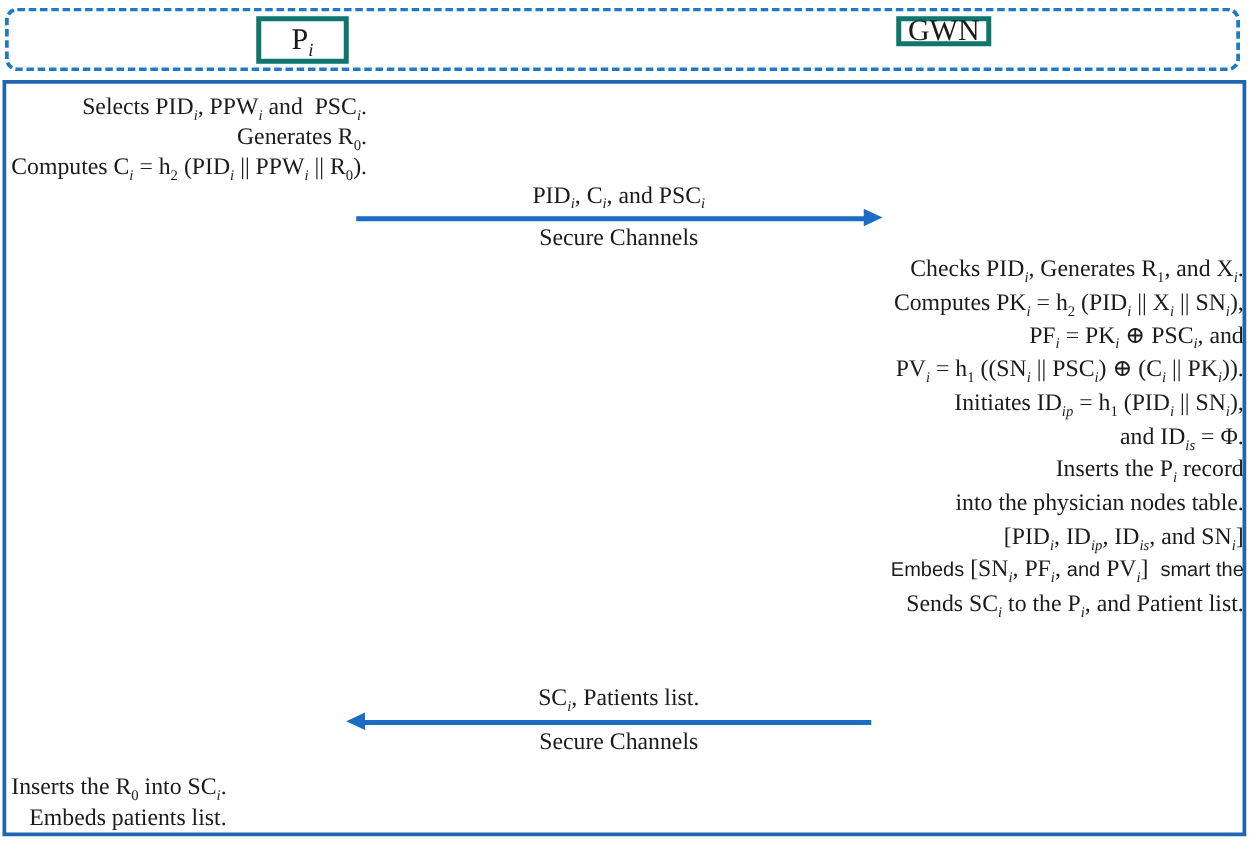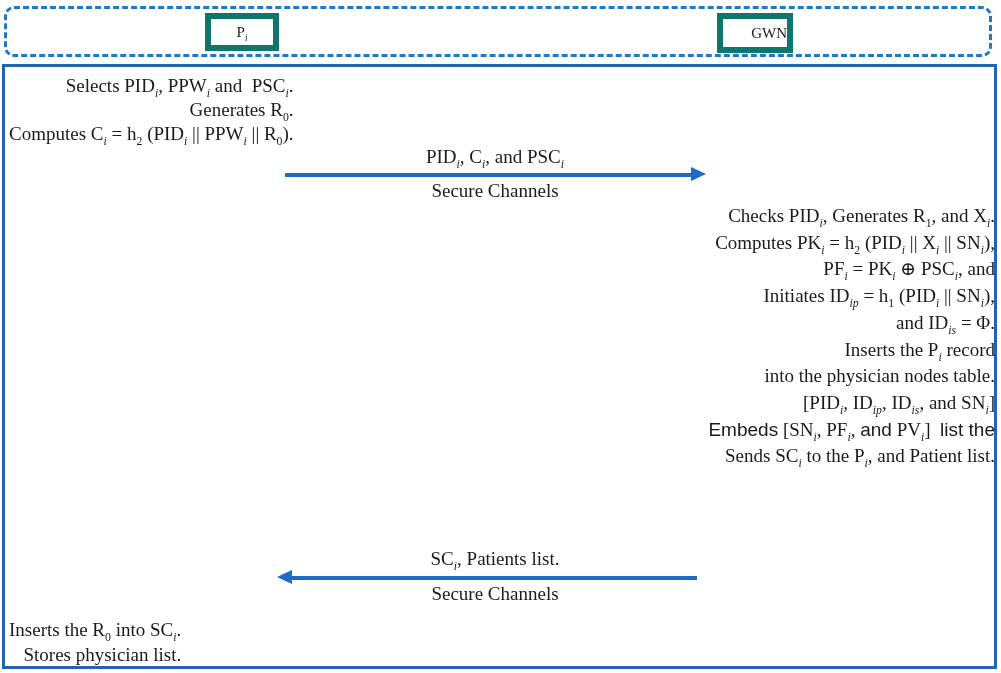--- a/index.html
+++ b/index.html
@@ -8,26 +8,26 @@
     position: relative; width: 1001px; height: 673px;
     background: #fff; overflow: hidden;
     font-family: "Liberation Serif", "DejaVu Serif", serif;
     color: #1b1b1b;
   }
   .dashed-box {
     position: absolute; left: 4px; top: 6px; width: 988px; height: 51px;
     border: 3px dashed #1e7ac6; border-radius: 10px; background: #fff;
   }
   .actor {
-    position: absolute; background: #fff; border: 6px solid #0f766e;
+    position: absolute; background: #fff; border: 4px solid #0f766e;
     display: flex; align-items: center; justify-content: center;
-    font-size: 15px;
+    font-size: 24px;
   }
   .actor-left  { left: 205px; top: 13px; width: 74px; height: 38px; }
-  .actor-right { left: 717px; top: 13px; width: 76px; height: 40px; justify-content: flex-end; }
+  .actor-right { left: 717px; top: 13px; width: 76px; height: 24px; }
   .main-box {
     position: absolute; left: 2px; top: 64px; width: 995px; height: 605px;
     border: 3px solid #2065b0; background: transparent;
   }
   .block { position: absolute; font-size: 19px; text-align: right; }
   .block .line { white-space: nowrap; }
   .left-top    { left: 9px;   top: 74px;  line-height: 24px; }
   .gwn-block   { left: 637px; top: 203px; line-height: 26.7px; width: 358px; }
   .left-bottom { left: 9px;   top: 617px; line-height: 25px; }
   .msg {
@@ -47,21 +47,21 @@
     border-left: 15px solid #1b6cc2;
     border-top: 7.5px solid transparent; border-bottom: 7.5px solid transparent;
   }
   .msg2-head {
     left: 277px; top: 570px;
     border-right: 15px solid #1b6cc2;
     border-top: 7.5px solid transparent; border-bottom: 7.5px solid transparent;
   }
   sub { font-size: 62%; font-style: italic; line-height: 0; }
   sub.n { font-style: normal; }
-  .sans { font-family: "Liberation Sans", "DejaVu Sans", sans-serif; font-size: 19px; }
+  .sans { font-family: "Liberation Sans", "DejaVu Sans", sans-serif; font-size: 16px; }
 </style>
 </head>
 <body>
 
 <div class="page">
 
   <div class="dashed-box"></div>
 
   <div class="actor actor-left">
     <span>P<sub>i</sub></span>
@@ -83,34 +83,35 @@
 
   <div class="arrow-line msg1-line"></div>
   <div class="arrow-head msg1-head"></div>
 
   <div class="msg msg1-channel">Secure Channels</div>
 
   <div class="block gwn-block">
       <div class="line">Checks PID<sub>i</sub>, Generates R<sub class="n">1</sub>, and X<sub>i</sub>.</div>
       <div class="line">Computes PK<sub>i</sub> = h<sub class="n">2</sub> (PID<sub>i</sub> || X<sub>i</sub> || SN<sub>i</sub>),</div>
       <div class="line">PF<sub>i</sub> = PK<sub>i</sub> ⊕ PSC<sub>i</sub>, and</div>
+      <div class="line">PV<sub>i</sub> = h<sub class="n">1</sub> ((SN<sub>i</sub> || PSC<sub>i</sub>) ⊕ (C<sub>i</sub> || PK<sub>i</sub>)).</div>
       <div class="line">Initiates ID<sub>ip</sub> = h<sub class="n">1</sub> (PID<sub>i</sub> || SN<sub>i</sub>),</div>
       <div class="line">and ID<sub>is</sub> = Φ.</div>
       <div class="line">Inserts the P<sub>i</sub> record</div>
       <div class="line">into the physician nodes table.</div>
       <div class="line">[PID<sub>i</sub>, ID<sub>ip</sub>, ID<sub>is</sub>, and SN<sub>i</sub>]</div>
-      <div class="line"><span class="sans">Embeds</span> [SN<sub>i</sub>, PF<sub>i</sub>, <span class="sans">and</span> PV<sub>i</sub>] &nbsp;<span class="sans">list the</span></div>
+      <div class="line"><span class="sans">Embeds</span> [SN<sub>i</sub>, PF<sub>i</sub>, <span class="sans">and</span> PV<sub>i</sub>] &nbsp;<span class="sans">smart the</span></div>
       <div class="line">Sends SC<sub>i</sub> to the P<sub>i</sub>, and Patient list.</div>
     </div>
 
   <div class="msg msg2-label">SC<sub>i</sub>, Patients list.</div>
 
   <div class="arrow-line msg2-line"></div>
   <div class="arrow-head msg2-head"></div>
 
   <div class="msg msg2-channel">Secure Channels</div>
 
   <div class="block left-bottom">
       <div class="line">Inserts the R<sub class="n">0</sub> into SC<sub>i</sub>.</div>
-      <div class="line">Stores physician list.</div>
+      <div class="line">Embeds patients list.</div>
     </div>
 
 </div>
 
 </body></html>

